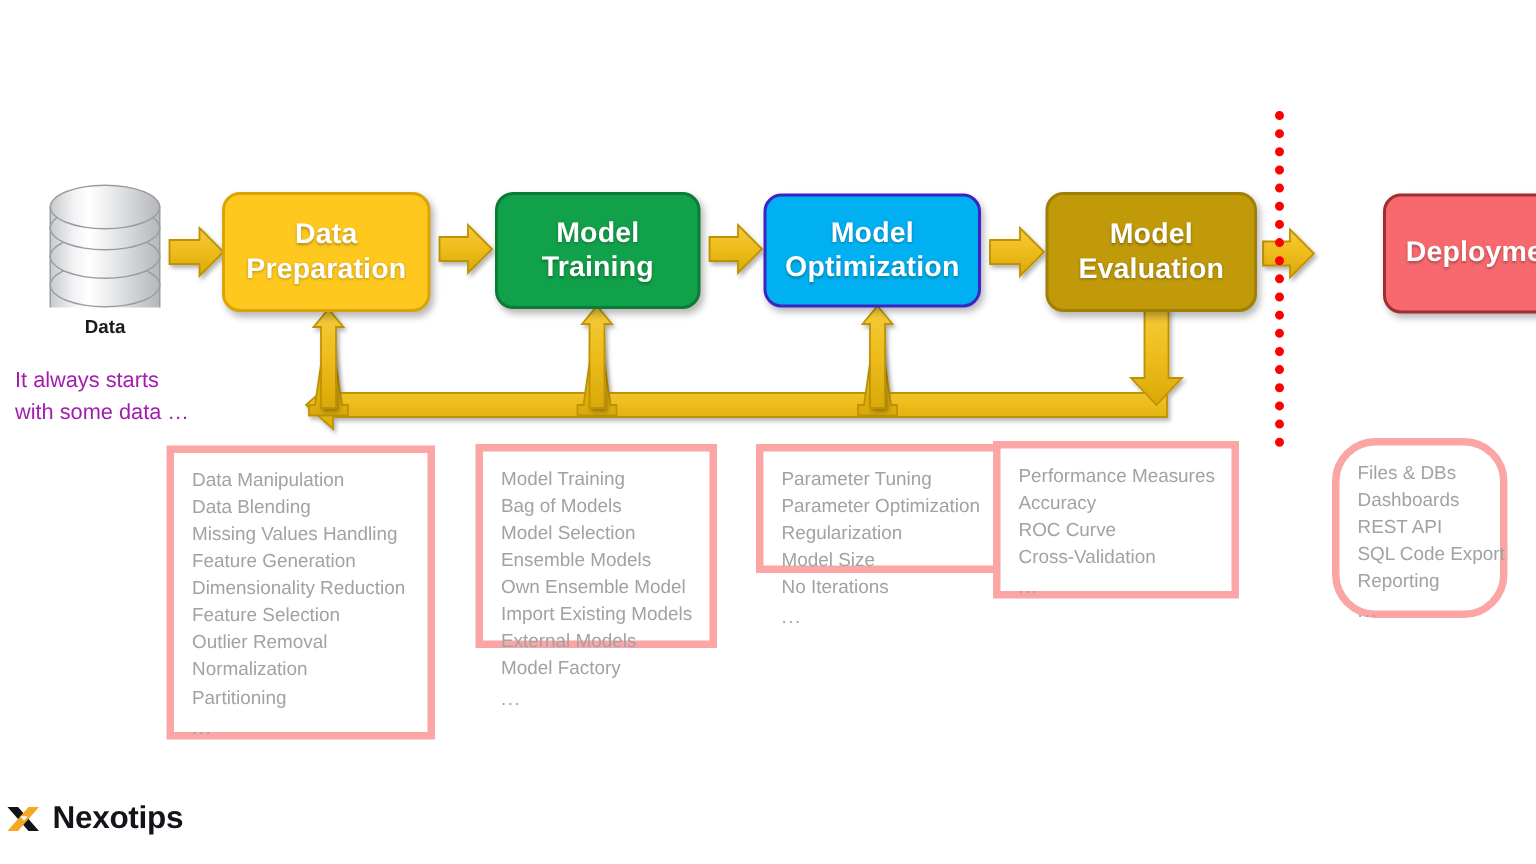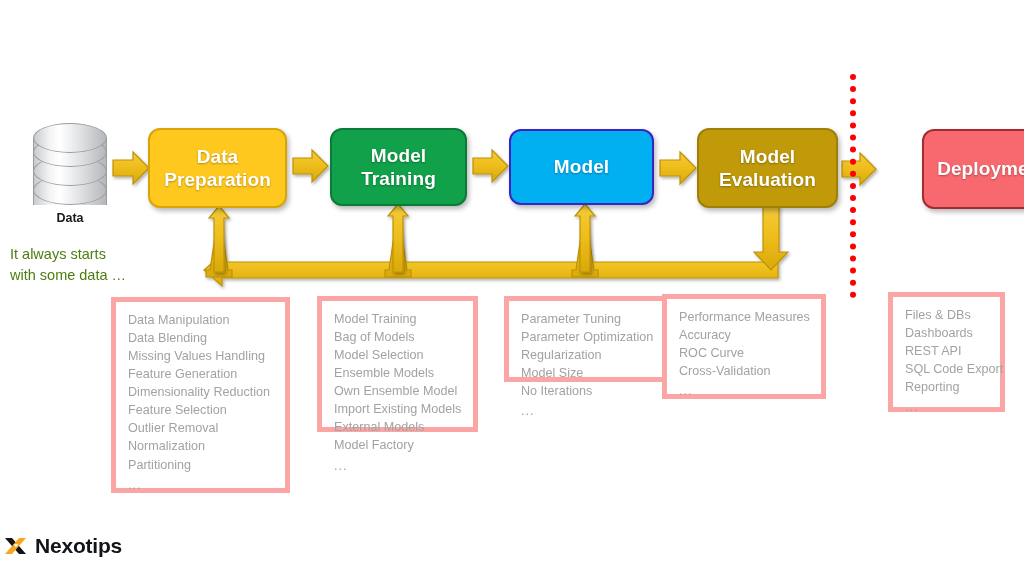--- a/index.html
+++ b/index.html
@@ -32,21 +32,21 @@
   .db-body{
     position:absolute;left:0;width:100%;
     background:linear-gradient(to right,#c9cbcd 0%,#f3f4f5 22%,#ffffff 36%,#e3e4e6 62%,#b5b7ba 100%);
     border-left:1px solid #9a9c9f;border-right:1px solid #9a9c9f;box-sizing:border-box;
   }
   .db-label{
     position:absolute;width:100%;text-align:center;font-size:12.5px;font-weight:bold;color:#1a1a1a;
   }
 
   .note{
-    position:absolute;color:#4d7c0f;font-size:14.5px;line-height:1.42;
+    position:absolute;color:#a21caf;font-size:14.5px;line-height:1.42;
   }
 
   
   .lbox{
     position:absolute;border:5px solid #fca5a5;background:#ffffff;box-sizing:border-box;
     padding:9px 10px 12px 12px;z-index:4;
   }
   .lbox .li{color:#a0a3a6;font-size:12.6px;line-height:1.435;white-space:nowrap;}
   .lbox .li.dots{font-size:12.6px;letter-spacing:1px;padding-top:2px;}
 
@@ -134,20 +134,21 @@
   <div class="pbox" style="left:330px;top:128px;width:137px;height:78px;background:#11A14A;border:2px solid #0A7C37;">
     <div>
       <span>Model</span>
       <span>Training</span>
     </div>
   </div>
 
   <div class="pbox" style="left:509px;top:129px;width:145px;height:76px;background:#00B0F0;border:2px solid #3A24C8;">
     <div>
       <span>Model</span>
+      <span>Optimization</span>
     </div>
   </div>
 
   <div class="pbox" style="left:697px;top:128px;width:141px;height:80px;background:#C09A09;border:2px solid #A07F06;">
     <div>
       <span>Model</span>
       <span>Evaluation</span>
     </div>
   </div>
 
@@ -194,21 +195,21 @@
   </div>
 
   <div class="lbox" style="left:662px;top:294px;width:164px;height:105px;">
     <div class="li">Performance Measures</div>
     <div class="li">Accuracy</div>
     <div class="li">ROC Curve</div>
     <div class="li">Cross-Validation</div>
     <div class="li dots">...</div>
   </div>
 
-  <div class="lbox" style="left:888px;top:292px;width:117px;height:120px;">
+  <div class="lbox" style="left:888px;top:292px;width:117px;height:120px;border-radius:29px;">
     <div class="li">Files &amp; DBs</div>
     <div class="li">Dashboards</div>
     <div class="li">REST API</div>
     <div class="li">SQL Code Export</div>
     <div class="li">Reporting</div>
     <div class="li dots">...</div>
   </div>
 
   <div class="logo" style="left:4px;top:534px;text-align:center;">
     <svg width="24" height="24" viewBox="0 0 24 24">

